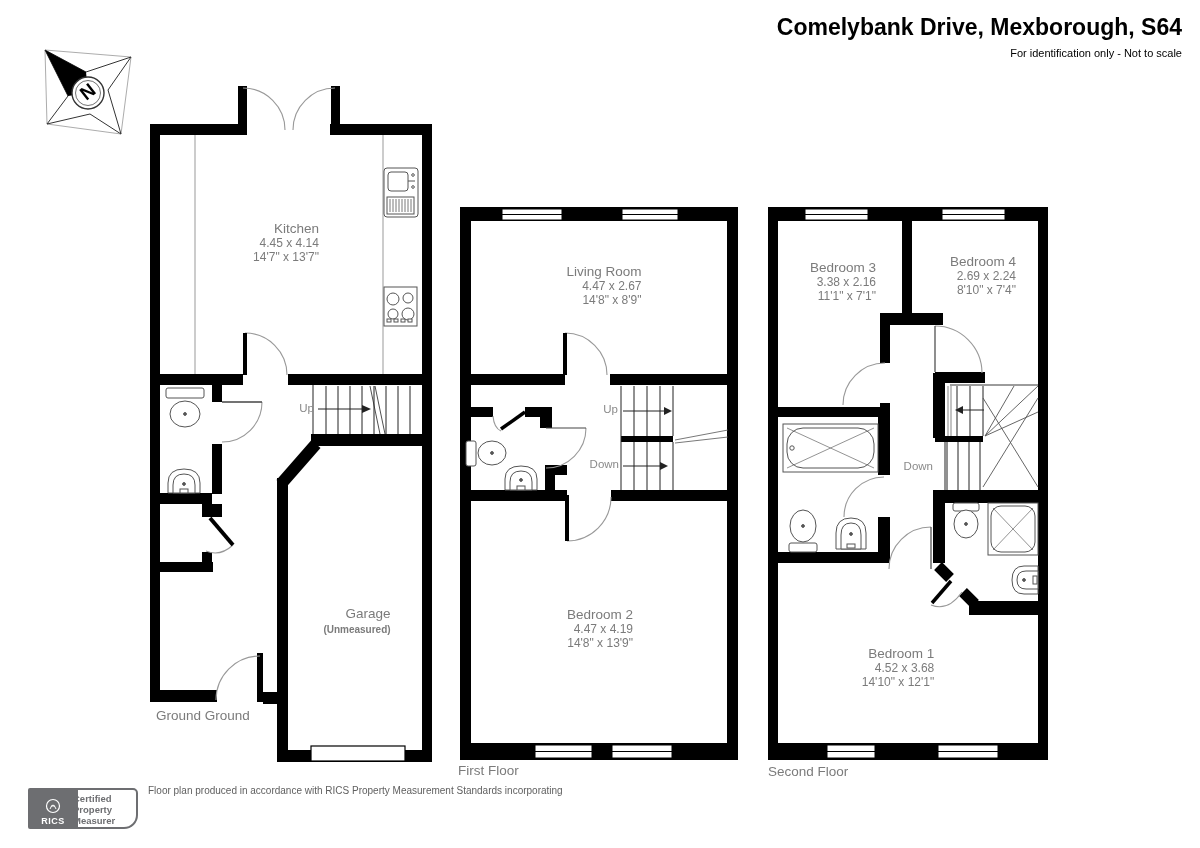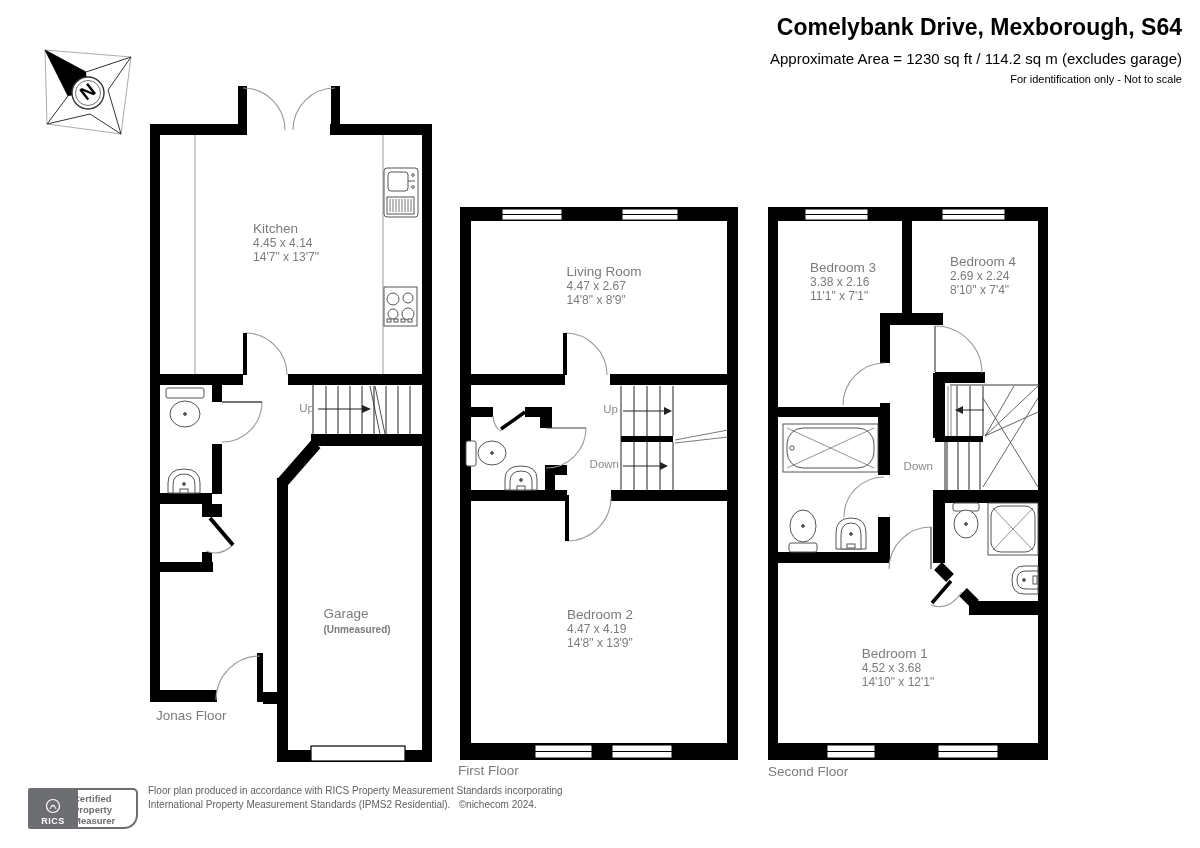--- a/index.html
+++ b/index.html
@@ -5,21 +5,21 @@
   html,body{margin:0;padding:0;background:#fff;}
   .canvas{position:relative;width:1200px;height:848px;background:#ffffff;overflow:hidden;
           font-family:"Liberation Sans",sans-serif;}
   .plan-svg{position:absolute;left:0;top:0;}
   
   .header{position:absolute;top:14px;right:18px;text-align:right;color:#000;}
   .header .title{font-size:23px;font-weight:bold;letter-spacing:0px;}
   .header .subtitle{font-size:15px;margin-top:9px;}
   .header .note{font-size:11px;margin-top:6px;}
   
-  .room-label{position:absolute;transform:translateX(-50%);text-align:left;color:#7b7b7b;}
+  .room-label{position:absolute;transform:translateX(-50%);text-align:right;color:#7b7b7b;}
   .room-name{font-size:13.5px;line-height:16px;white-space:nowrap;}
   .room-dim{font-size:12px;line-height:13.5px;white-space:nowrap;}
   .room-note{font-size:10px;line-height:16px;white-space:nowrap;font-weight:bold;}
   .floor-label{position:absolute;font-size:13.5px;color:#7b7b7b;white-space:nowrap;}
   .stair-label{position:absolute;transform:translateX(-100%);font-size:11.5px;color:#8a8a8a;white-space:nowrap;}
   .compass-n{position:absolute;left:88px;top:93px;transform:translate(-50%,-54%) rotate(-38deg);
              font-size:19px;font-weight:bold;color:#000;}
   
   .rics-badge{position:absolute;left:28px;top:788px;width:50px;height:41px;background:#6d6e71;
               border-radius:2px;display:flex;flex-direction:column;align-items:center;justify-content:flex-end;}
@@ -306,37 +306,36 @@
         <path d="M1038,566 L1024,566 Q1012,566 1012,580 Q1012,594 1024,594 L1038,594 Z"></path>
         <path d="M1038,571 L1026,571 Q1017,571 1017,580 Q1017,589 1026,589 L1038,589 Z"></path>
         <circle cx="1024" cy="580" r="1.4" fill="#555"></circle>
         <rect x="1033" y="576" width="4" height="8"></rect>
       </g>
     </g>
   </svg>
 
   <div class="header">
     <div class="title">Comelybank Drive, Mexborough, S64</div>
-    <div class="subtitle">Approximate Area = 1230 sq ft / 114.2 sq m (excludes garage)</div>
     <div class="note">For identification only - Not to scale</div>
   </div>
 
   <div class="compass-n">N</div>
 
   <div class="room-label" style="left:286px;top:221px;">
     <div class="room-name">Kitchen</div>
     <div class="room-dim">4.45 x 4.14</div>
     <div class="room-dim">14'7" x 13'7"</div>
   </div>
   <div class="room-label" style="left:357px;top:606px;">
     <div class="room-name">Garage</div>
     <div class="room-note">(Unmeasured)</div>
   </div>
   <div class="stair-label" style="left:314px;top:402px;">Up</div>
-  <div class="floor-label" style="left:156px;top:708px;">Jonas Floor</div>
+  <div class="floor-label" style="left:156px;top:708px;">Ground Ground</div>
 
   <div class="room-label" style="left:604px;top:264px;">
     <div class="room-name">Living Room</div>
     <div class="room-dim">4.47 x 2.67</div>
     <div class="room-dim">14'8" x 8'9"</div>
   </div>
   <div class="room-label" style="left:600px;top:607px;">
     <div class="room-name">Bedroom 2</div>
     <div class="room-dim">4.47 x 4.19</div>
     <div class="room-dim">14'8" x 13'9"</div>
@@ -370,16 +369,15 @@
     </svg>
     <div class="org">RICS</div>
   </div>
   <div class="cert-box">
     <div>Certified</div>
     <div>Property</div>
     <div>Measurer</div>
   </div>
   <div class="disclaimer">
     <div>Floor plan produced in accordance with RICS Property Measurement Standards incorporating</div>
-    <div>International Property Measurement Standards (IPMS2 Residential).   ©nichecom 2024.</div>
   </div>
 
 </div>
 
 </body></html>

